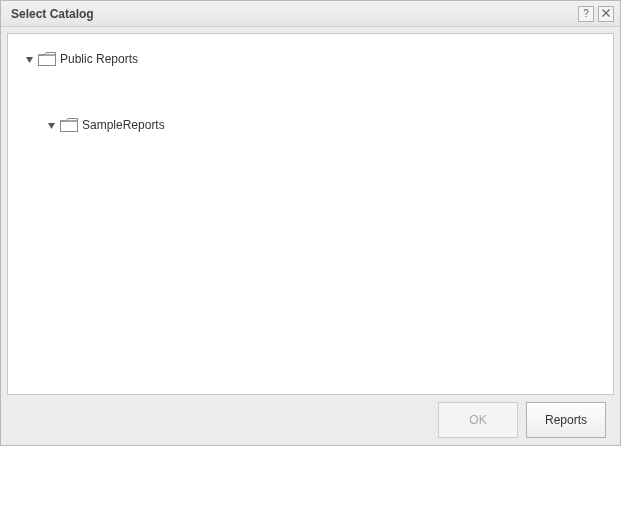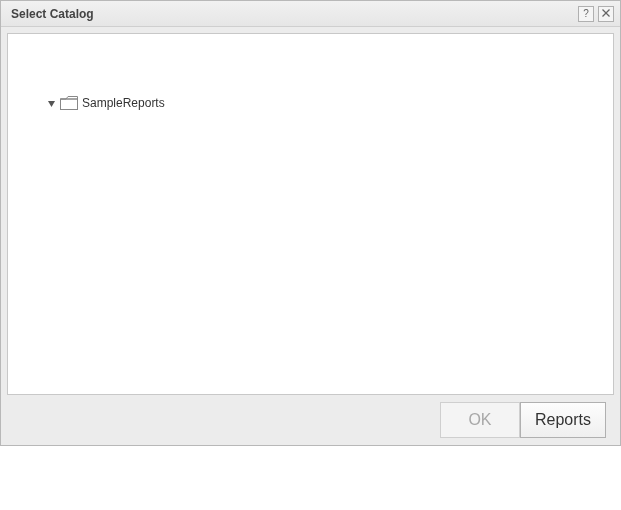--- a/index.html
+++ b/index.html
@@ -105,21 +105,22 @@
     align-items: center;
     justify-content: flex-end;
     padding: 0 14px 6px 0;
   }
   .btn {
     min-width: 80px;
     height: 24px;
     border: 1px solid #b0b0b0;
     background: linear-gradient(to bottom, #fdfdfd, #efefef);
     color: #333;
-    font-size: 16px;
+    font-size: 12px;
+    margin-left: 8px;
     cursor: pointer;
     display: inline-flex;
     align-items: center;
     justify-content: center;
     padding: 17px 14px;
   }
   .btn[disabled] {
     color: #a8a8a8;
     cursor: default;
     background: #f4f4f4;
@@ -143,20 +144,34 @@
           <line x1="7.5" y1="0.5" x2="0.5" y2="7.5" stroke="#666" stroke-width="1.2"></line>
         </svg>
       </span>
     </span>
   </div>
 
   <div class="content">
     <div class="tree">
       <ul>
         <li>
+          <div class="row indent-1">
+            <span class="chev">
+              <svg width="9" height="9" viewBox="0 0 9 9">
+                  <polygon points="1,2 8,2 4.5,8" fill="#555"></polygon>
+                </svg>
+            </span>
+            <span class="icon">
+              <svg width="18" height="14" viewBox="0 0 18 14">
+                <polygon points="0.5,3 6,3 8,0.5 17.5,0.5 17.5,3" fill="none" stroke="#888" stroke-width="1"></polygon>
+                <rect x="0.5" y="3" width="17" height="10.5" fill="none" stroke="#888" stroke-width="1"></rect>
+              </svg>
+            </span>
+            <span class="label">Public Reports</span>
+          </div>
           <ul>
             <li>
               <div class="row indent-2">
                 <span class="chev">
                   <svg width="9" height="9" viewBox="0 0 9 9">
                       <polygon points="1,2 8,2 4.5,8" fill="#555"></polygon>
                     </svg>
                 </span>
                 <span class="icon">
                   <svg width="18" height="14" viewBox="0 0 18 14">

